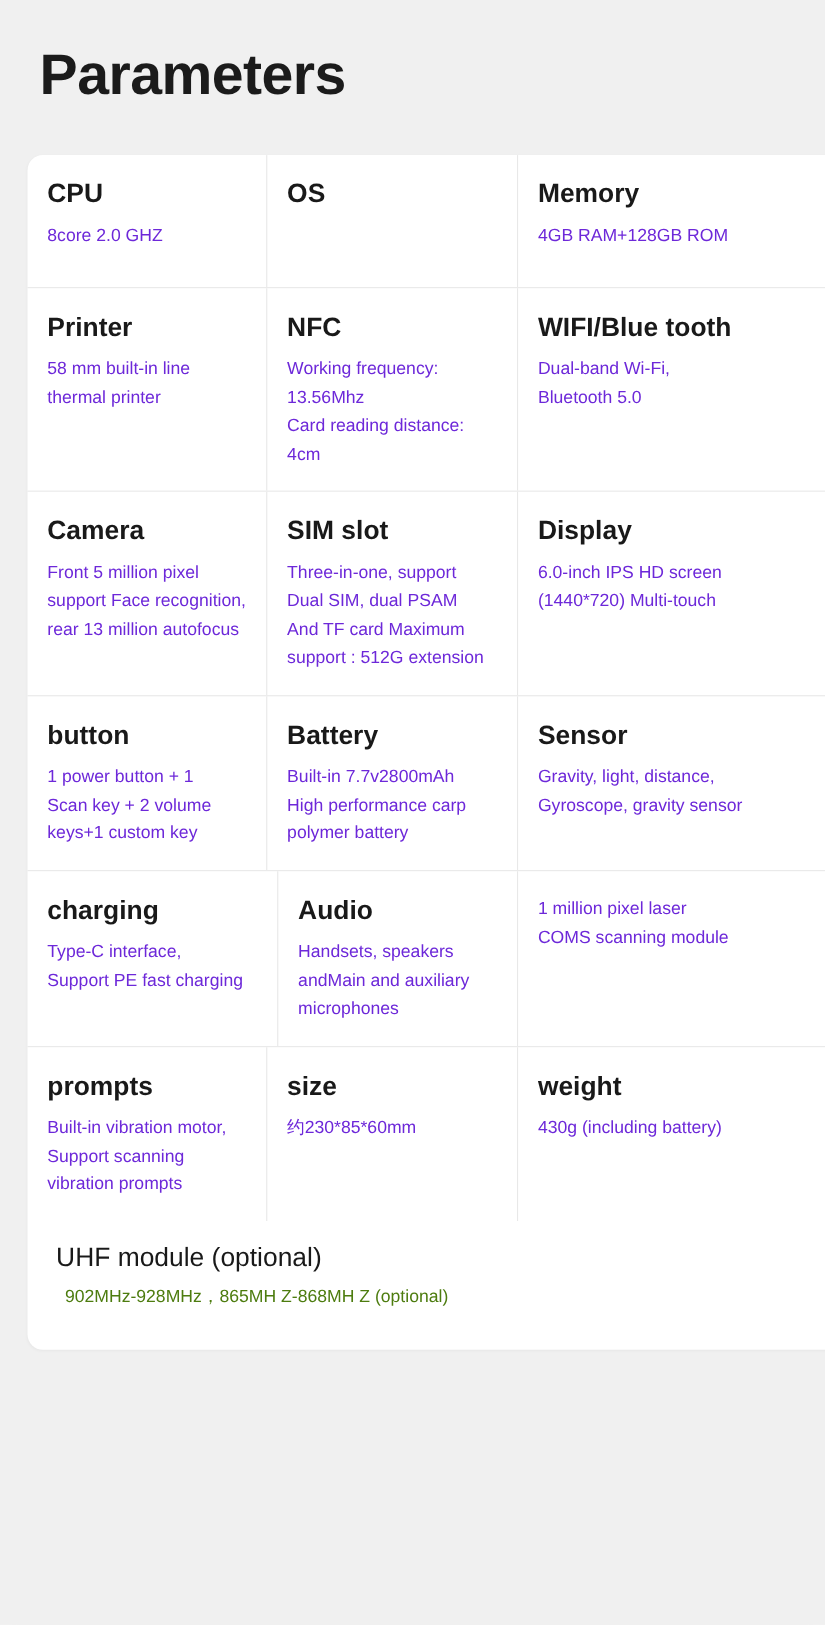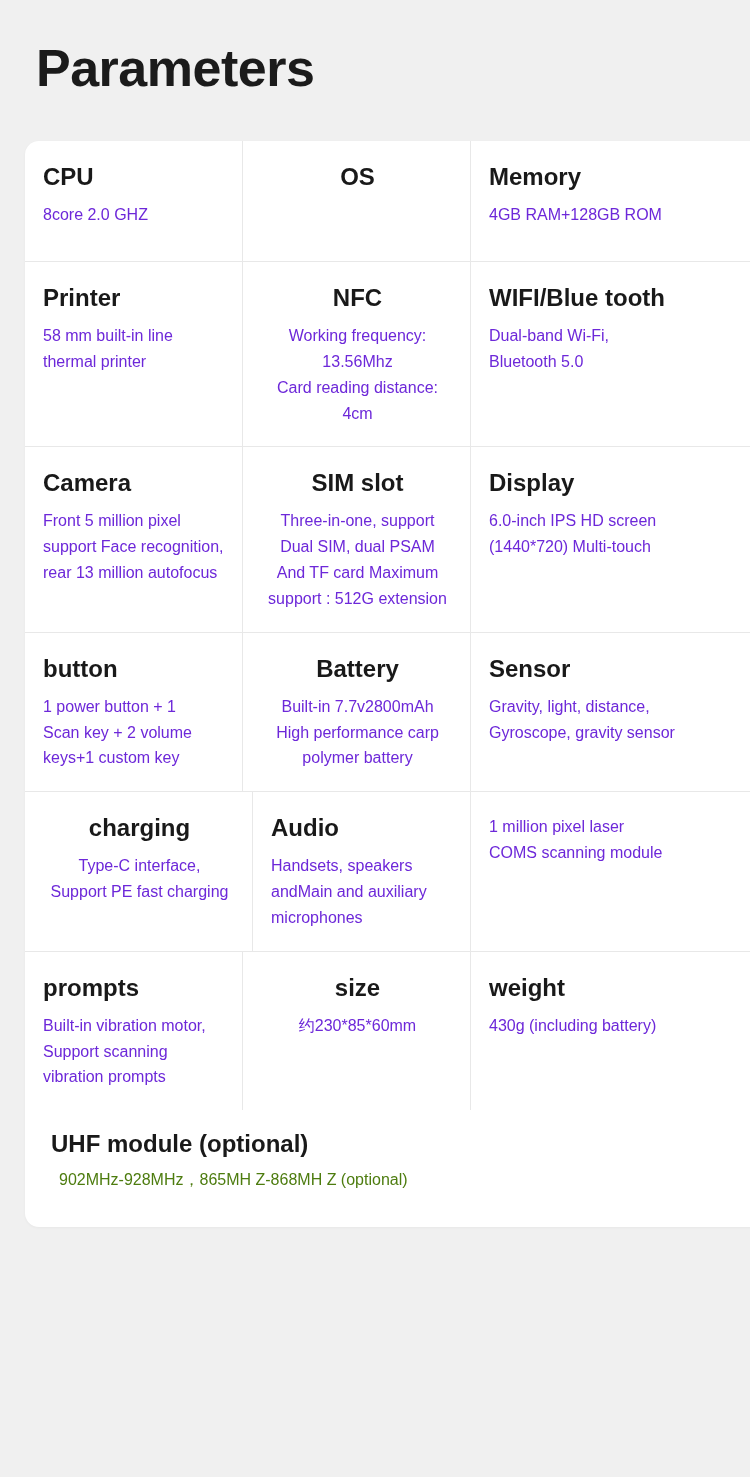--- a/index.html
+++ b/index.html
@@ -46,21 +46,21 @@
   }
   .row:last-child { border-bottom: none; }
   .cell {
     flex: 1 1 0;
     padding: 22px 16px 20px 18px;
     border-right: 1px solid #e8e8e8;
     min-height: 120px;
   }
   .cell:last-child { border-right: none; }
   .cell.col1 { flex: 0 0 218px; }
-  .cell.col2 { flex: 0 0 228px; text-align: center; }
+  .cell.col2 { flex: 0 0 228px; }
   .cell.col3 { flex: 1 1 auto; }
   .cell-title {
     font-size: 24px;
     font-weight: bold;
     color: #191919;
     line-height: 1.2;
     margin: 0 0 10px 0;
     white-space: pre-wrap;
   }
   .cell-body {
@@ -68,21 +68,21 @@
     color: #6d28d9;
     line-height: 1.62;
     white-space: pre-wrap;
     margin: 0;
   }
   .footer-block {
     padding: 20px 18px 34px 26px;
   }
   .footer-title {
     font-size: 24px;
-    font-weight: bold;
+    font-weight: normal;
     color: #191919;
     margin: 0 0 8px 0;
     line-height: 1.2;
   }
   .footer-body {
     font-size: 16px;
     color: #4d7c0f;
     line-height: 1.6;
     margin: 0;
     padding-left: 8px;

